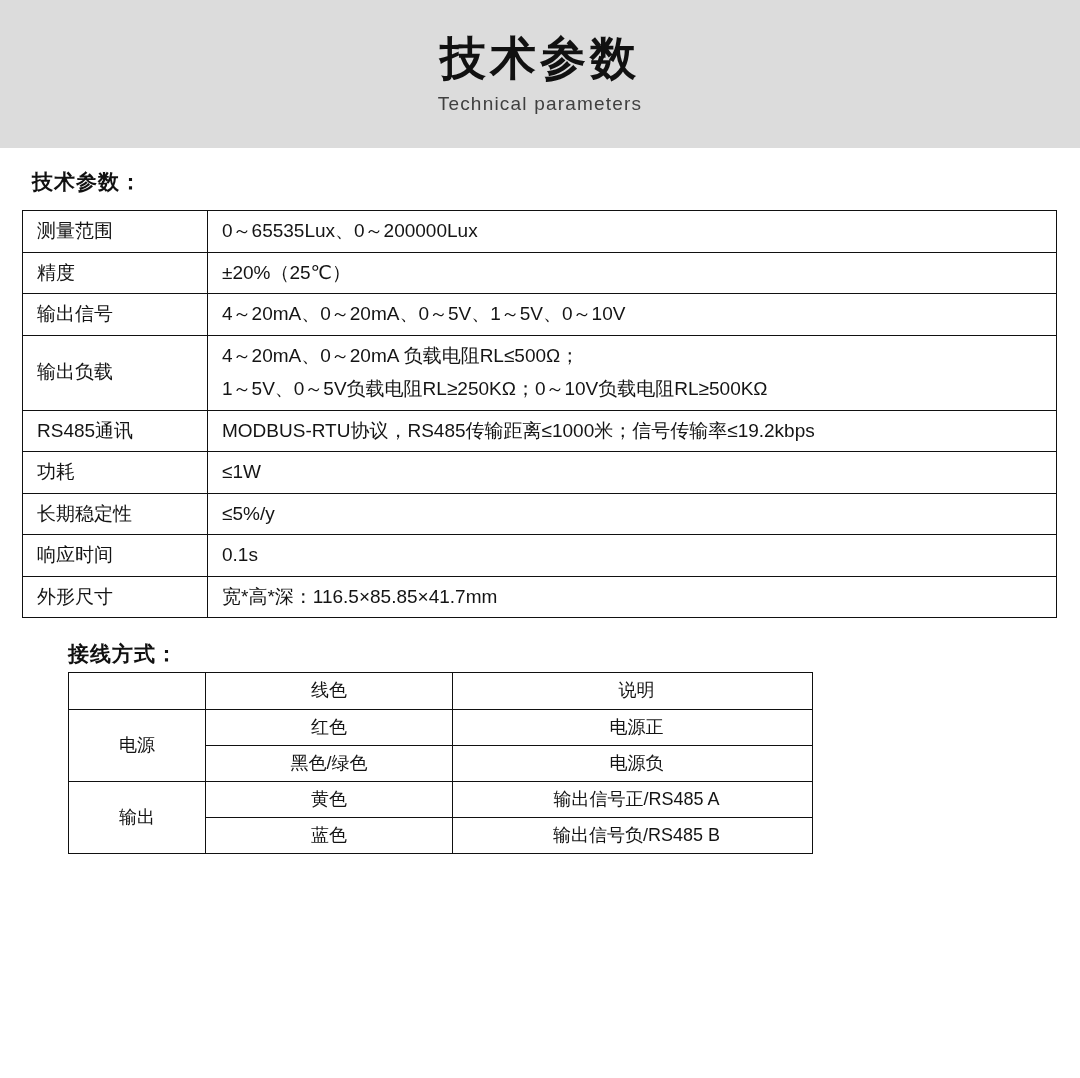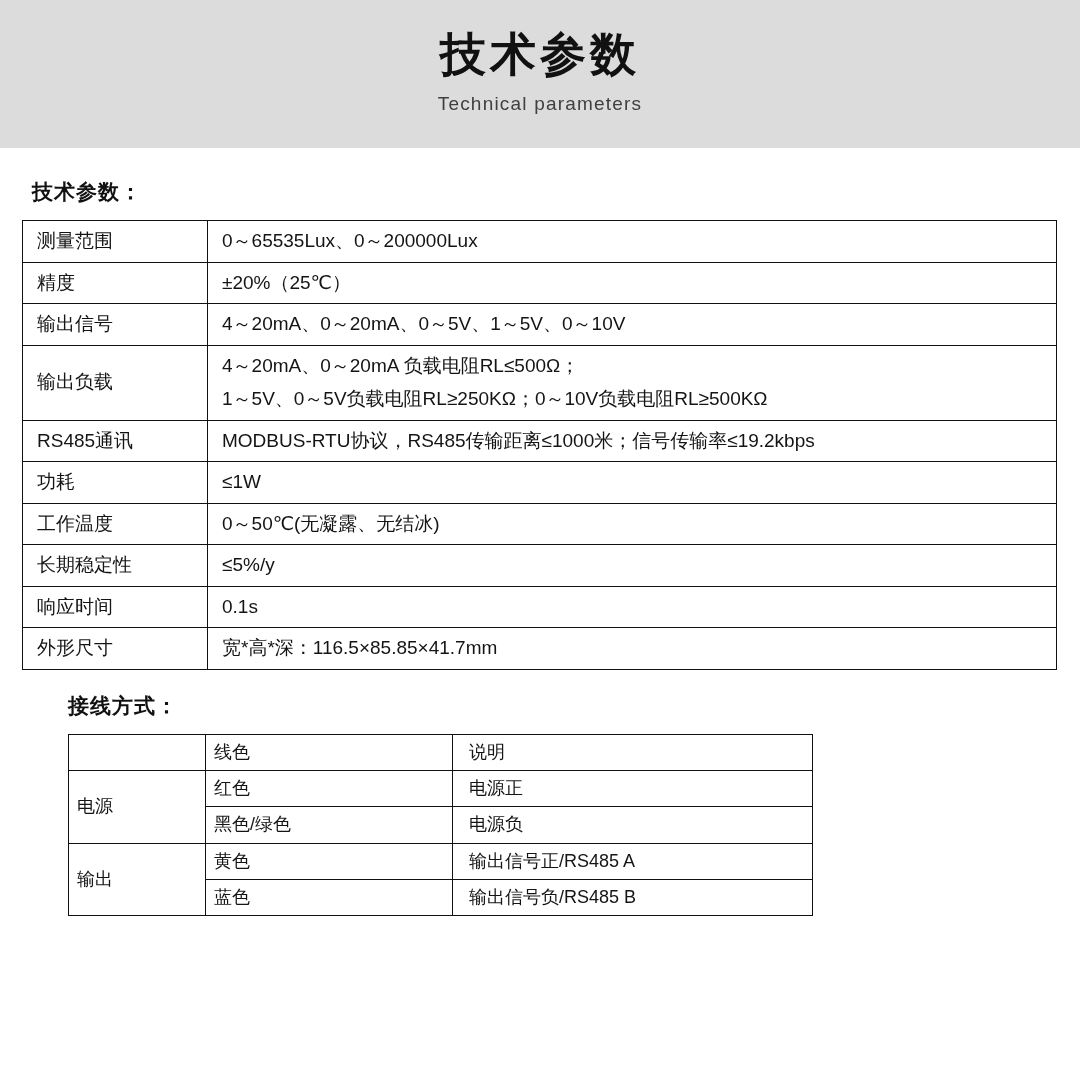--- a/index.html
+++ b/index.html
@@ -32,40 +32,39 @@
     box-sizing: border-box;
   }
   .banner-title {
     font-size: 46px;
     font-weight: bold;
     letter-spacing: 4px;
     color: #111111;
     line-height: 1.12;
     margin: 0;
     padding: 0;
-    font-family: Liberation Mono, monospace;
   }
   .banner-sub {
     font-size: 19px;
     color: #404040;
     letter-spacing: 1.2px;
     margin-top: 8px;
     font-family: "Liberation Sans", "DejaVu Sans", sans-serif;
   }
 
   
   .section-label {
     font-size: 21px;
     font-weight: bold;
     color: #111111;
-    margin: 30px 0 14px 32px;
+    margin: 20px 0 14px 32px;
     letter-spacing: 1px;
   }
   .section-label.second {
-    margin: 22px 0 14px 68px;
+    margin: 22px 0 4px 68px;
   }
 
   
   .spec-table {
     border-collapse: collapse;
     width: 1035px;
     margin-left: 22px;
     table-layout: fixed;
     border: 1.6px solid #111111;
   }
@@ -95,21 +94,21 @@
   .wire-table {
     border-collapse: collapse;
     margin-left: 68px;
     table-layout: fixed;
     border: 1.6px solid #111111;
   }
   .wire-table td {
     border: 1.4px solid #111111;
     font-size: 18px;
     color: #141414;
-    text-align: left;
+    text-align: center;
     padding: 5px 8px;
     line-height: 1.4;
   }
   .wire-table td.col-group { width: 120px; }
   .wire-table td.col-color { width: 230px; }
   .wire-table td.col-desc  { width: 335px; padding-left: 16px; }
   .wire-table td.blank { border-left: 1.6px solid #111111; border-top: 1.6px solid #111111; }
 </style>
 </head>
 <body>
@@ -146,24 +145,20 @@
       </tr>
       <tr>
         <td class="key">RS485通讯</td>
         <td class="val">MODBUS-RTU协议，RS485传输距离≤1000米；信号传输率≤19.2kbps</td>
       </tr>
       <tr>
         <td class="key">功耗</td>
         <td class="val">≤1W</td>
       </tr>
       <tr>
-        <td class="key">工作温度</td>
-        <td class="val">0～50℃(无凝露、无结冰)</td>
-      </tr>
-      <tr>
         <td class="key">长期稳定性</td>
         <td class="val">≤5%/y</td>
       </tr>
       <tr>
         <td class="key">响应时间</td>
         <td class="val">0.1s</td>
       </tr>
       <tr>
         <td class="key">外形尺寸</td>
         <td class="val">宽*高*深：116.5×85.85×41.7mm</td>

